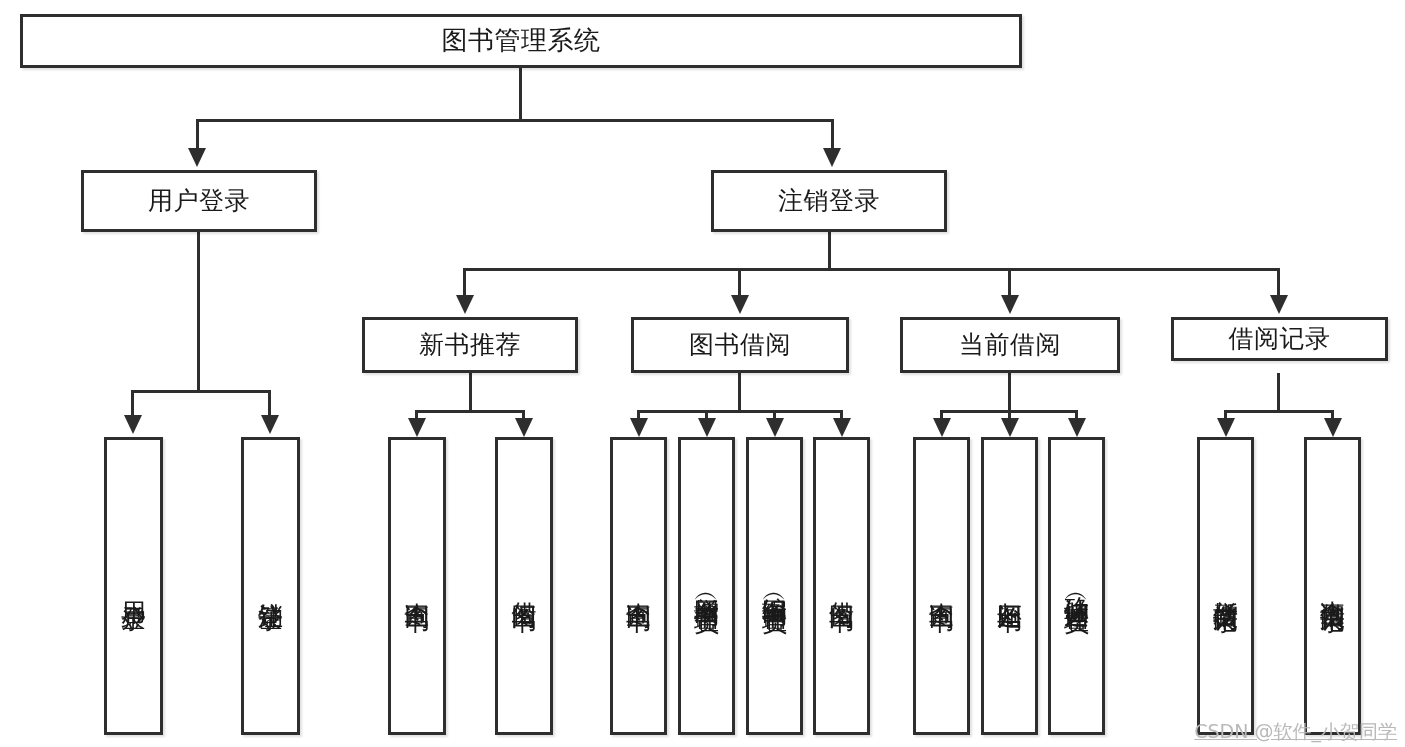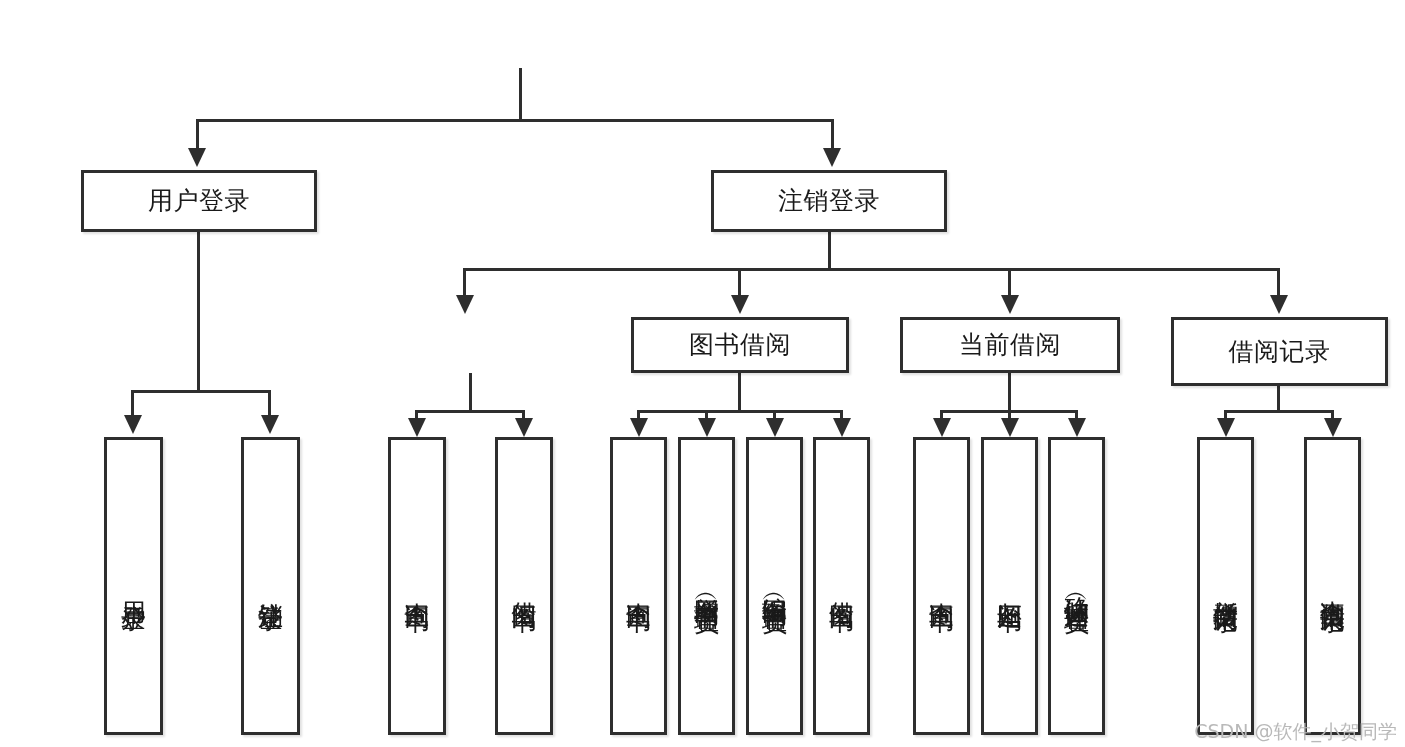--- a/index.html
+++ b/index.html
@@ -79,27 +79,31 @@
   }
   #watermark {
     position: absolute;
     right: 8px;
     bottom: 2px;
     font-size: 19px;
     color: #b9b9b9;
     z-index: 9;
     white-space: nowrap;
     font-family: "DejaVu Sans", "Liberation Sans", sans-serif;
+    text-decoration: underline;
   }
 </style>
 </head>
 <body>
 
 <div id="canvas">
 
+  <div class="node root h" style="left:20px; top:14px; width:1002px; height:54px;">
+    <span class="lbl">图书管理系统</span>
+  </div>
 
   <div class="vline" style="left:519px; top:68px; height:51px;"></div>
 
   <div class="hline" style="left:196px; top:119px; width:638px;"></div>
 
   <div class="vline" style="left:196px; top:119px; height:30px;"></div>
   <div class="arrow" style="left:188px; top:148px;"></div>
 
   <div class="vline" style="left:831px; top:119px; height:30px;"></div>
   <div class="arrow" style="left:823px; top:148px;"></div>
@@ -130,27 +134,30 @@
   <div class="hline" style="left:463px; top:268px; width:817px;"></div>
   <div class="vline" style="left:463px; top:268px; height:28px;"></div>
   <div class="arrow" style="left:456px; top:295px;"></div>
   <div class="vline" style="left:738px; top:268px; height:28px;"></div>
   <div class="arrow" style="left:731px; top:295px;"></div>
   <div class="vline" style="left:1008px; top:268px; height:28px;"></div>
   <div class="arrow" style="left:1001px; top:295px;"></div>
   <div class="vline" style="left:1277px; top:268px; height:28px;"></div>
   <div class="arrow" style="left:1270px; top:295px;"></div>
 
+  <div class="node h" style="left:362px; top:317px; width:216px; height:56px;">
+    <span class="lbl">新书推荐</span>
+  </div>
   <div class="node h" style="left:900px; top:317px; width:220px; height:56px;">
     <span class="lbl">当前借阅</span>
   </div>
   <div class="node h" style="left:631px; top:317px; width:218px; height:56px;">
     <span class="lbl">图书借阅</span>
   </div>
-  <div class="node h" style="left:1171px; top:317px; width:217px; height:69px;">
+  <div class="node h" style="left:1171px; top:317px; width:217px; height:44px;">
     <span class="lbl">借阅记录</span>
   </div>
 
   <div class="vline" style="left:469px; top:373px; height:37px;"></div>
   <div class="hline" style="left:415px; top:410px; width:110px;"></div>
   <div class="vline" style="left:415px; top:410px; height:10px;"></div>
   <div class="arrow" style="left:408px; top:418px;"></div>
   <div class="vline" style="left:522px; top:410px; height:10px;"></div>
   <div class="arrow" style="left:515px; top:418px;"></div>
 

